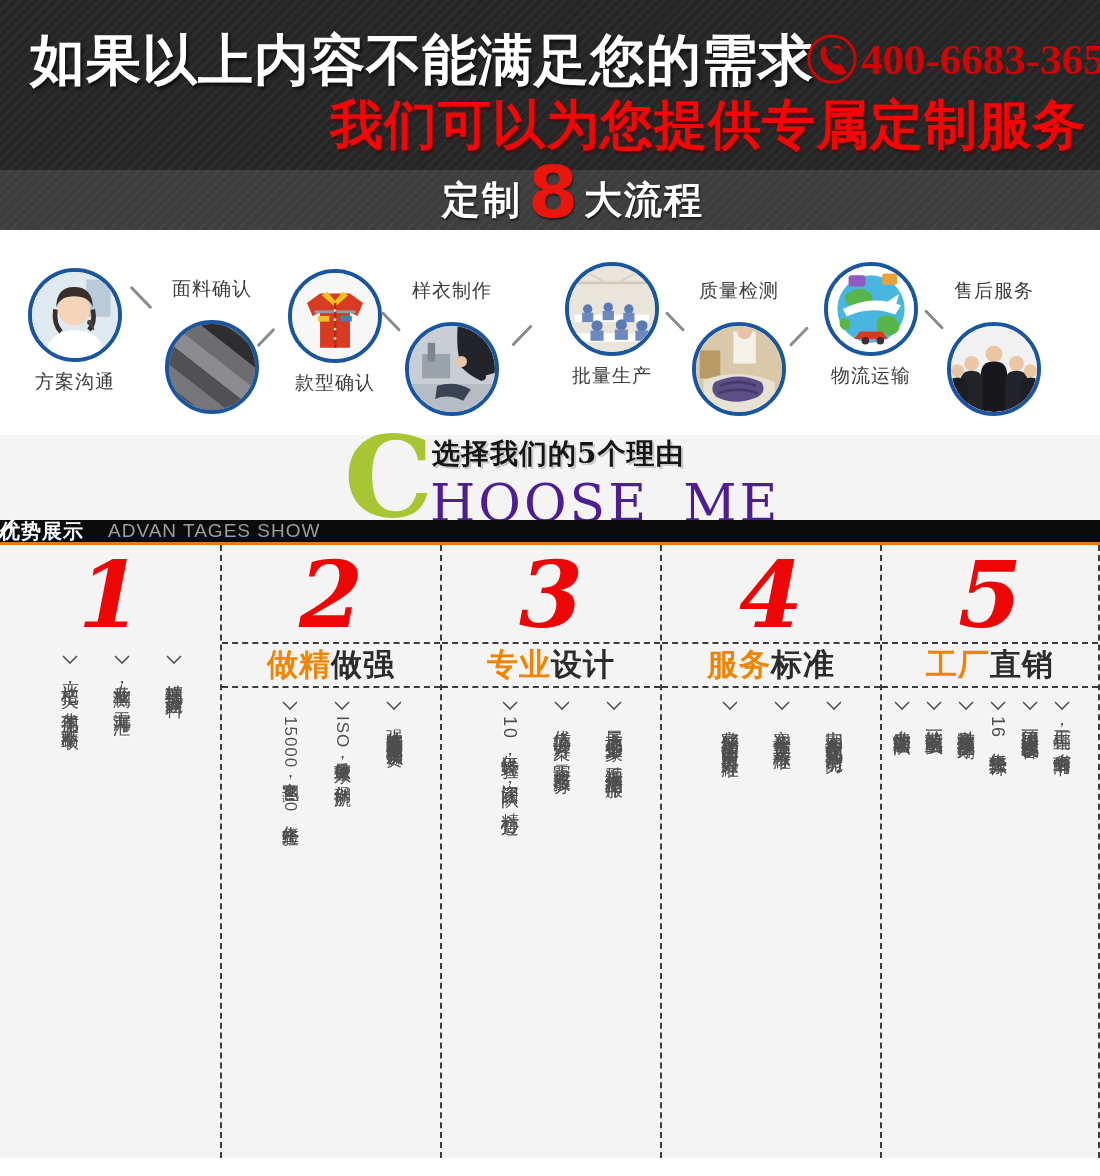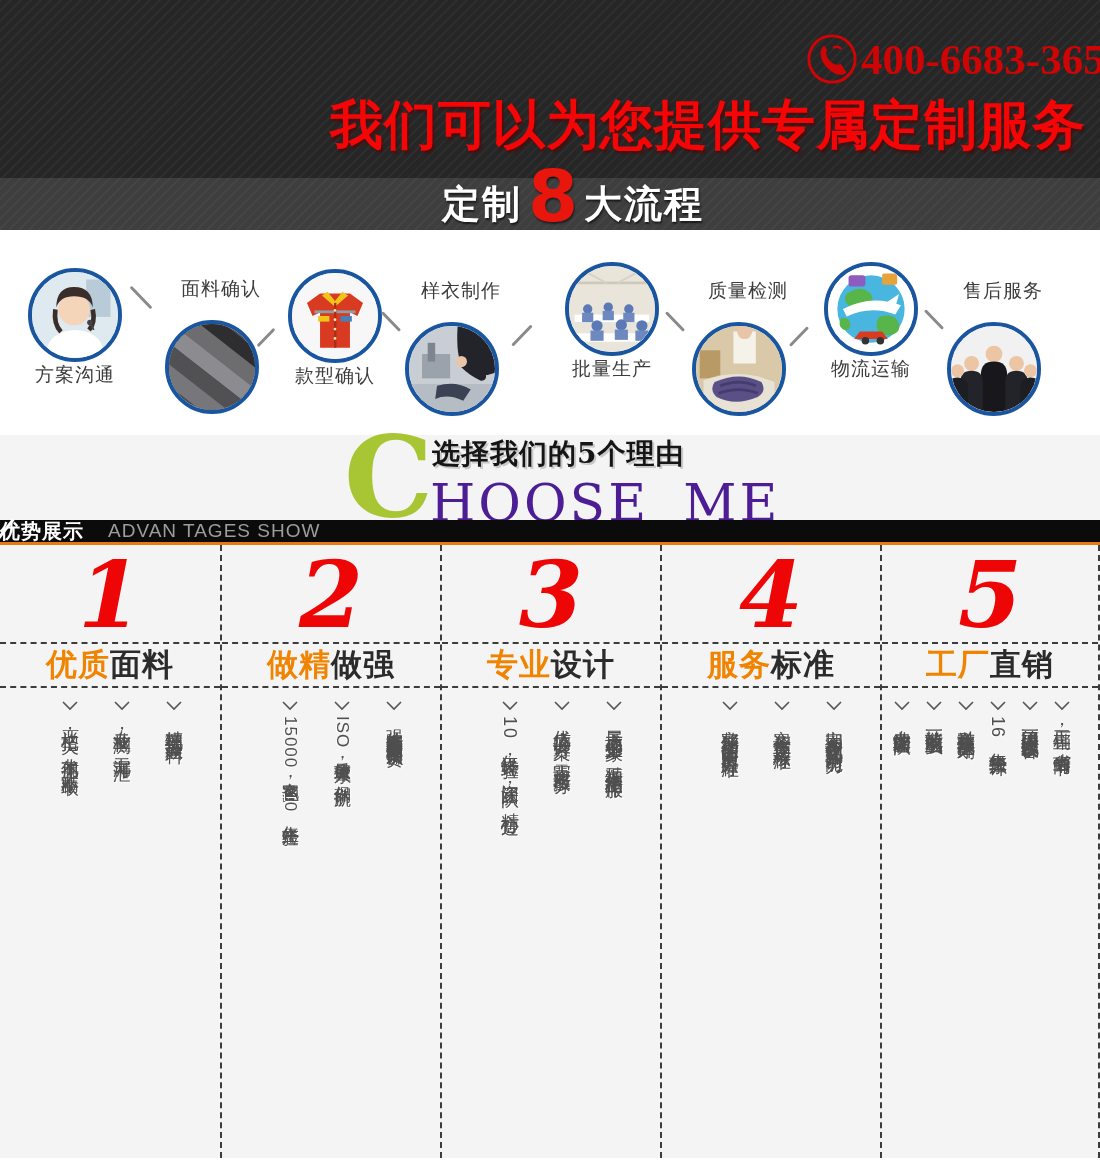--- a/index.html
+++ b/index.html
@@ -10,34 +10,34 @@
   .hero { position:relative; height:230px;
     background:repeating-linear-gradient(135deg, rgba(255,255,255,.035) 0 2px, rgba(0,0,0,0) 2px 7px), #262626; }
   .hero-title { position:absolute; left:30px; top:24px; font-size:55px; font-weight:bold; color:#ffffff;
     letter-spacing:1px; text-shadow:2px 3px 3px rgba(0,0,0,.6); white-space:nowrap; }
   .hero-phone { position:absolute; left:805px; top:32px; display:flex; align-items:center; }
   .phone-icon { width:54px; height:54px; flex:0 0 54px; }
   .hero-phone-number { font-family:"Liberation Serif", serif; font-weight:bold; font-size:43px;
     color:#cf0404; margin-left:2px; letter-spacing:0; white-space:nowrap; }
   .hero-subtitle { position:absolute; left:330px; top:90px; font-size:53px; font-weight:bold; color:#f50505;
     letter-spacing:1px; text-shadow:2px 3px 2px rgba(90,0,0,.55); white-space:nowrap; }
-  .hero-band { position:absolute; left:0; bottom:0; width:100%; height:52px;
+  .hero-band { position:absolute; left:0; bottom:0; width:100%; height:60px;
     background:repeating-linear-gradient(135deg, rgba(255,255,255,.03) 0 2px, rgba(0,0,0,0) 2px 7px), #3e3e3e;
     display:flex; align-items:center; justify-content:center;padding-left:46px; }
   .band-prefix, .band-suffix { color:#fff; font-size:38px; font-weight:bold; letter-spacing:2px;
     text-shadow:1px 2px 2px rgba(0,0,0,.6); }
   .band-number { color:#e8160c; font-size:72px; font-weight:bold; line-height:46px; margin:-16px 6px 0 6px;
     font-family:"DejaVu Sans", sans-serif; text-shadow:1px 2px 2px rgba(0,0,0,.5); }
 
   
   .process { position:relative; height:205px; background:#fff; }
   .step { position:absolute; width:98px; text-align:center; }
   .step-label { font-size:19px; color:#3d3d3d; letter-spacing:1px; white-space:nowrap; }
-  .step-label.below { margin-top:0; }
-  .step-label.above { margin-bottom:18px;text-align:right; }
+  .step-label.below { margin-top:7px; }
+  .step-label.above { margin-bottom:18px; }
   .circle { width:94px; height:94px; border:4px solid #1a56a0; border-radius:50%; overflow:hidden;
     margin:0 auto; background:#fff; }
   .circle svg { display:block; width:86px; height:86px; }
   .connector { position:absolute; height:3px; background:#8a8a8a; border-radius:2px; }
   .connector.down { transform:rotate(46deg); }
   .connector.up   { transform:rotate(-46deg); }
 
   
   .panel { position:relative; height:723px; background:#f4f4f4; }
   .choose-logo { position:relative; height:85px; }
@@ -75,20 +75,21 @@
   .chev { display:inline-block; margin:1px 0 5px 0; }
 
   .page-bottom { height:18px; background:#ffffff; }
 </style>
 </head>
 <body>
 
 <div class="page">
 
   <header class="hero">
+    <div class="hero-title">如果以上内容不能满足您的需求</div>
     <div class="hero-phone">
       <svg class="phone-icon" viewBox="0 0 56 56">
         <circle cx="28" cy="28" r="24" fill="none" stroke="#cf0404" stroke-width="3"></circle>
         <path d="M20 14 c-6 4 -5 14 2 22 c7 8 17 11 21 6 l-6 -9 c-3 2 -7 1 -11 -3 c-4 -4 -5 -8 -3 -11 z" fill="#cf0404"></path>
         <path d="M30 16 q4 -2 7 1" stroke="#cf0404" stroke-width="2.5" fill="none" stroke-linecap="round"></path>
       </svg>
       <span class="hero-phone-number">400-6683-365</span>
     </div>
     <div class="hero-subtitle">我们可以为您提供专属定制服务</div>
     <div class="hero-band">
@@ -267,24 +268,20 @@
     <div class="adv-bar">
       <span class="slash"></span>
       <span class="adv-bar-cn">优势展示</span>
       <span class="adv-bar-en">ADVAN TAGES SHOW</span>
     </div>
 
     <div class="reasons">
 
       <div class="reason">
         <div class="reason-number">1</div>
-        <div class="reason-head">
-          <span class="hl">优质</span>
-            <span class="rest">面料</span>
-        </div>
         <div class="vtext">
           <p><svg class="chev" width="16" height="10" viewBox="0 0 16 10">
                 <polyline points="1,1 8,8 15,1" fill="none" stroke="#555" stroke-width="1.6"></polyline>
               </svg><span>精挑细选每一款面料</span></p>
           <p><svg class="chev" width="16" height="10" viewBox="0 0 16 10">
                 <polyline points="1,1 8,8 15,1" fill="none" stroke="#555" stroke-width="1.6"></polyline>
               </svg><span>专业检测，无漏可泄</span></p>
           <p><svg class="chev" width="16" height="10" viewBox="0 0 16 10">
                 <polyline points="1,1 8,8 15,1" fill="none" stroke="#555" stroke-width="1.6"></polyline>
               </svg><span>严格把关，非优不用 非精不取</span></p>

